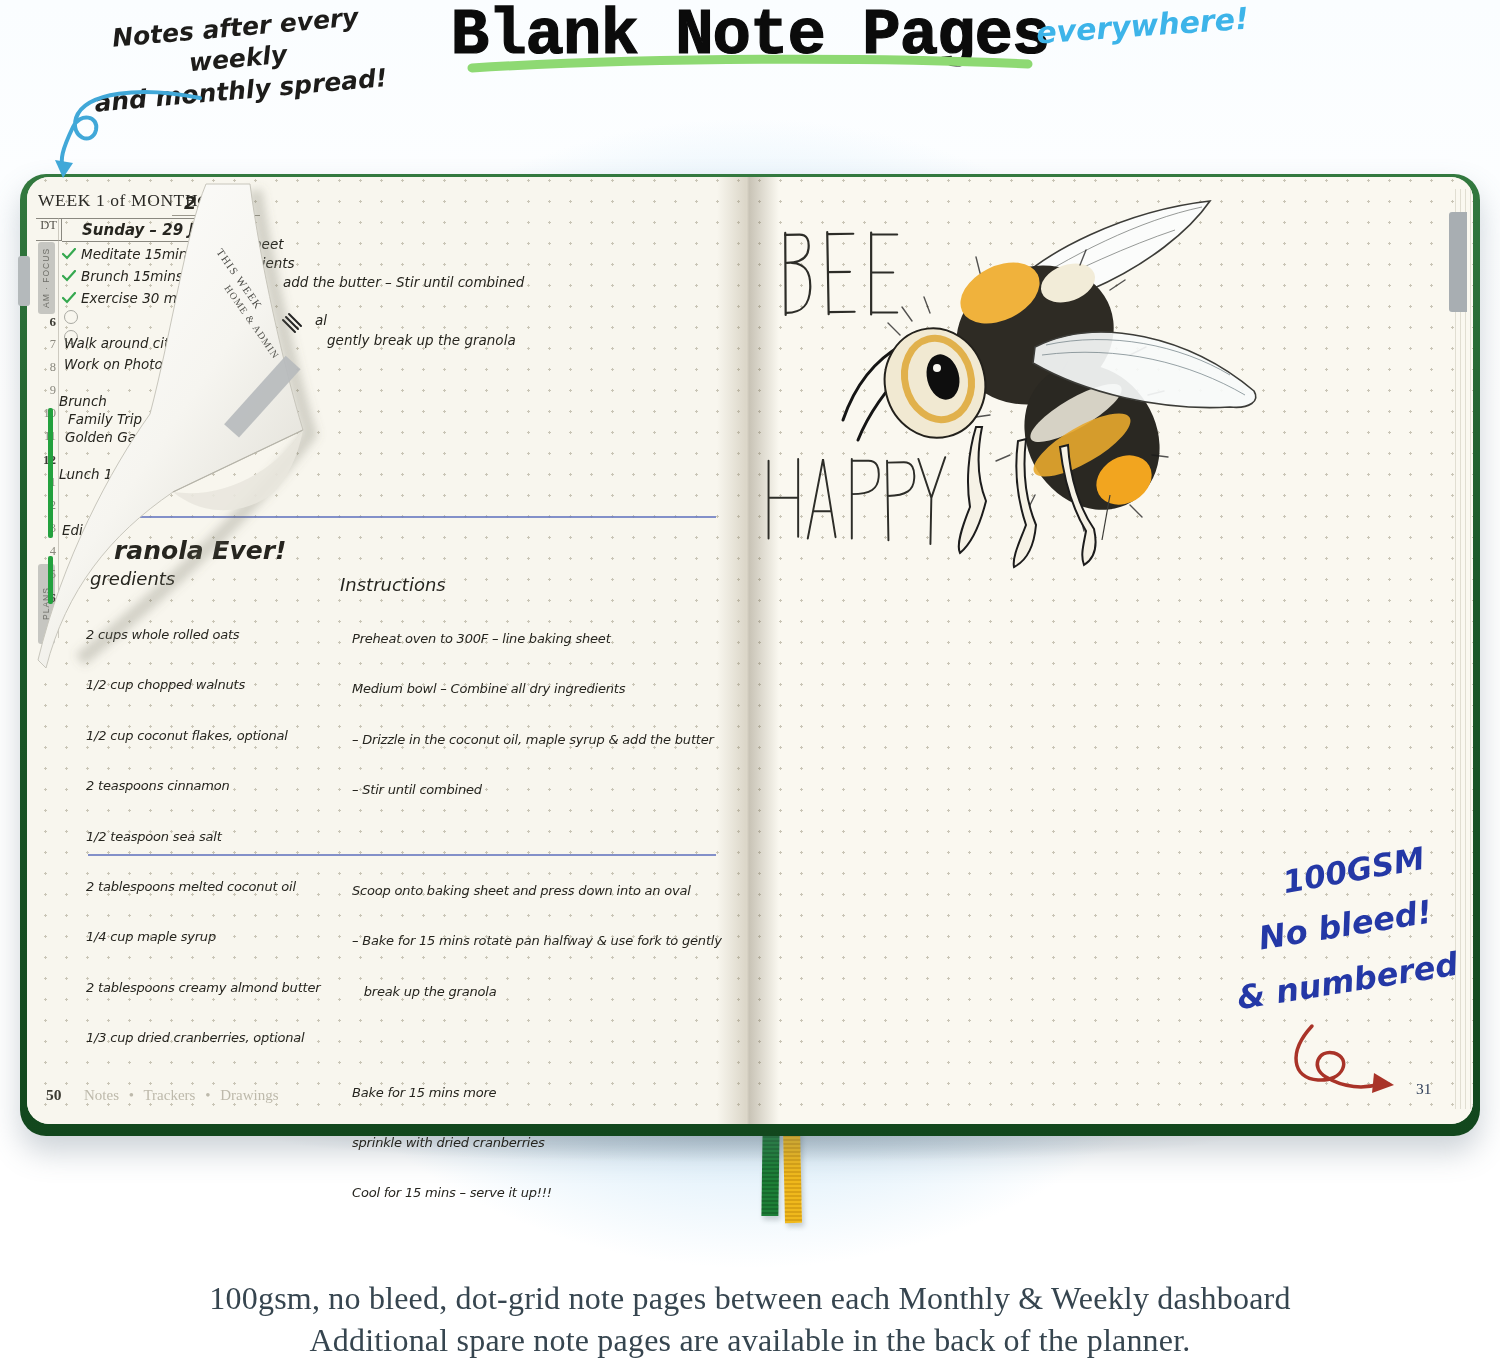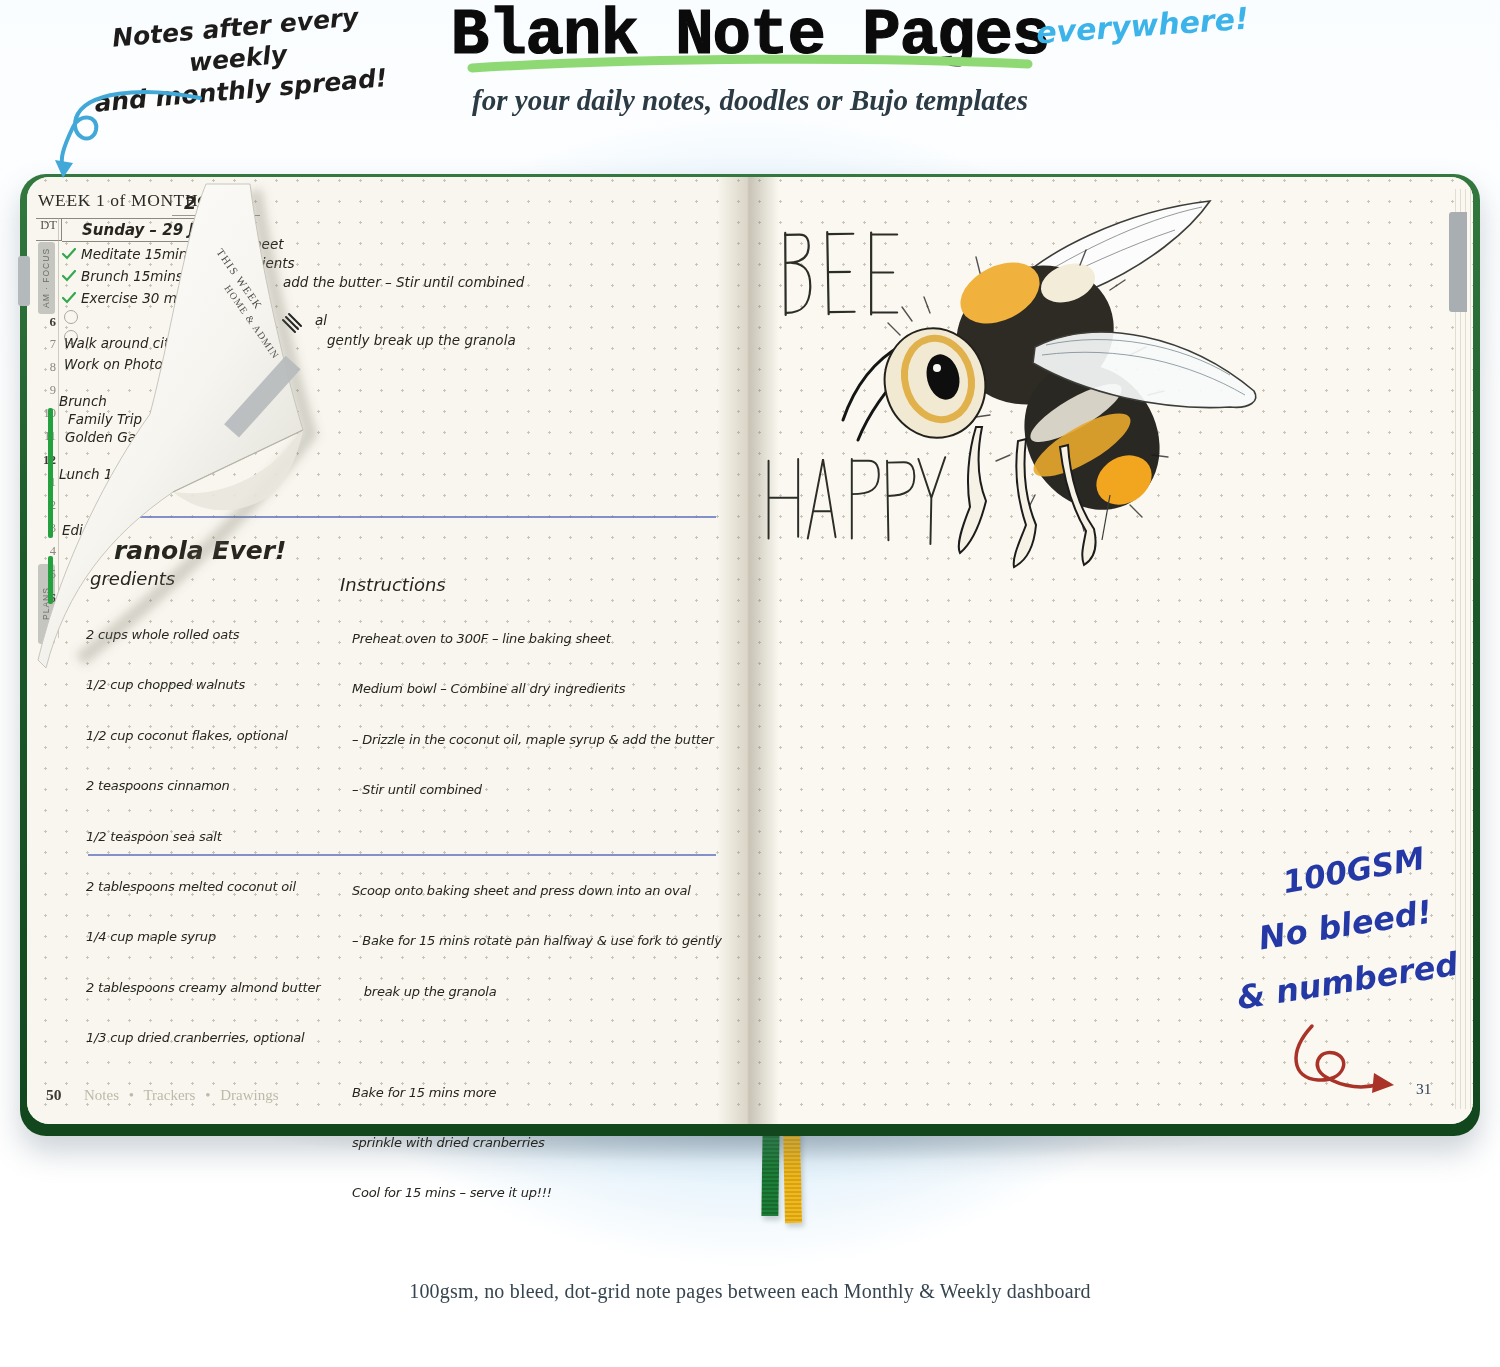--- a/index.html
+++ b/index.html
@@ -102,39 +102,38 @@
 
   
   .ribbon { z-index:1; box-shadow:2px 4px 5px rgba(40,60,60,.22); }
   .ribbon-green { left:762px; top:1126px; width:17px; height:90px; transform:rotate(.8deg);
     background:repeating-linear-gradient(0deg,#1d7f37 0 2px,#176a2d 2px 4px); }
   .ribbon-yellow { left:784px; top:1126px; width:17px; height:97px; transform:rotate(-1.2deg);
     background:repeating-linear-gradient(0deg,#f0b91c 0 2px,#d9a214 2px 4px); }
 
   
   .caption { left:0; width:100%; text-align:center; font-family:"Liberation Serif",serif;
-    font-size:20px; color:#36454f; z-index:3; letter-spacing:.2px; }
+    font-size:32px; color:#36454f; z-index:3; letter-spacing:.2px; }
   .cap1 { top:1280px; } .cap2 { top:1322px; }
 
   .sr { position:absolute; width:1px; height:1px; overflow:hidden; clip:rect(0 0 0 0); }
 </style>
 </head>
 <body>
 
 <div class="stage">
 
   <div class="abs bg-ellipse"></div>
 
   <div class="abs note-annot hand">
     <div>Notes after every weekly</div>
     <div>and monthly spread!</div>
   </div>
   <div class="abs main-title">Blank Note Pages</div>
   <div class="abs title-accent hand">everywhere!</div>
-  <div class="abs subtitle">for your daily notes, doodles or Bujo templates</div>
 
   <div class="abs planner-shadow"></div>
   <div class="abs planner"></div>
   <div class="abs pages">
     <div class="page-half ph-left"></div>
     <div class="page-half ph-right"></div>
     <div class="spine"></div>
     <div class="edge-stack"></div>
   </div>
   <div class="abs tab tab-cover-left"></div>
@@ -356,14 +355,15 @@
       <path d="M1312,1026 C1288,1052 1292,1078 1318,1080 C1344,1082 1352,1058 1334,1053
                C1318,1049 1310,1068 1326,1077 C1344,1088 1364,1089 1380,1084" stroke="#a93328" stroke-width="3.5" fill="none" stroke-linecap="round"></path>
       <path d="M1374,1073 L1394,1085 L1372,1093 Z" fill="#a93328"></path>
     </g>
   </svg>
 
   <div class="abs ribbon ribbon-green"></div>
   <div class="abs ribbon ribbon-yellow"></div>
 
   <div class="abs caption cap1">100gsm, no bleed, dot-grid note pages between each Monthly &amp; Weekly dashboard</div>
+  <div class="abs caption cap2">Additional spare note pages are available in the back of the planner.</div>
 
 </div>
 
 </body></html>

